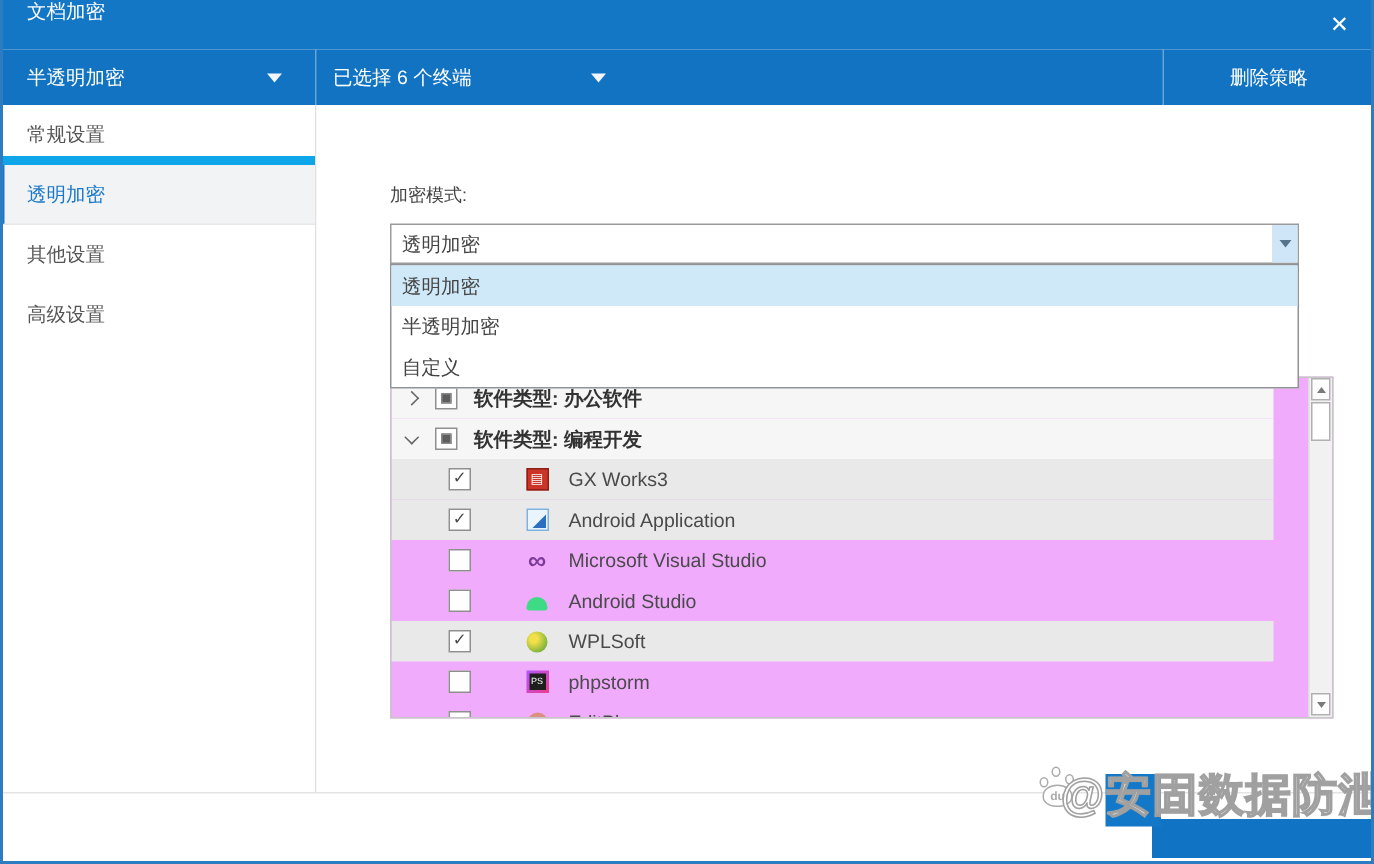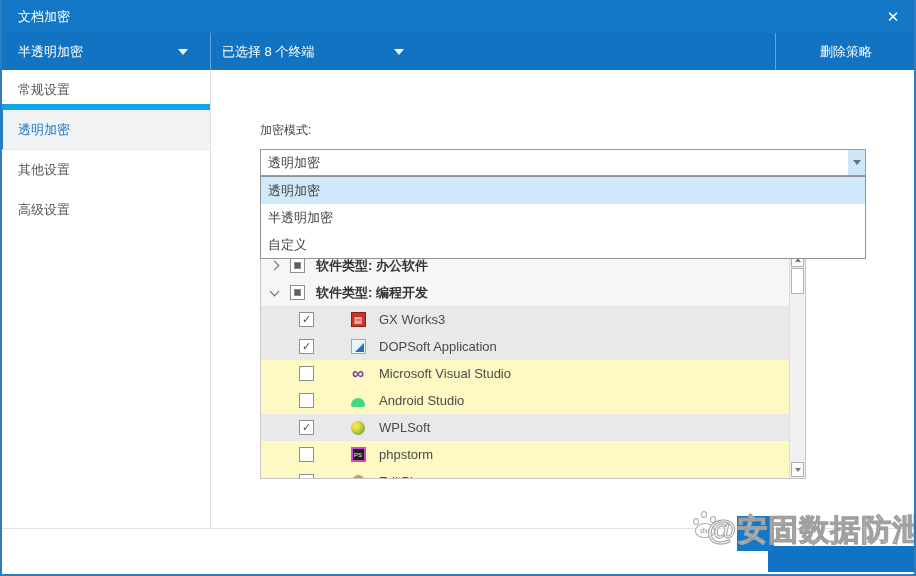--- a/index.html
+++ b/index.html
@@ -5,21 +5,21 @@
   * { margin:0; padding:0; box-sizing:border-box; }
   html,body { width:916px; height:576px; }
   body { font-family:"Liberation Sans","DejaVu Sans",sans-serif; background:#fff; }
 
   #window { position:relative; width:916px; height:576px; overflow:hidden;
     border-left:2px solid #2b7cc0; border-right:2px solid #2b7cc0; border-bottom:2px solid #2b7cc0;
     background:#fff; }
 
   
   .titlebar { position:absolute; left:-2px; top:0; width:916px; height:33px; background:#1377c6;
-    display:flex; align-items:center; padding:0 18px; color:#fff; font-size:13px; }
+    display:flex; align-items:flex-end; padding:16px 18px; color:#fff; font-size:13px; }
   .close-x { position:absolute; right:12px; top:6px; width:22px; height:22px; color:#fff;
     font-size:15px; text-align:center; line-height:22px; cursor:pointer; }
 
   
   .toolbar { position:absolute; left:-2px; top:33px; width:916px; height:37px; background:#1173c2;
     display:flex; color:#fff; font-size:13px; }
   .tb-sec { position:relative; height:100%; display:flex; align-items:center; }
   .tb-sec.s1 { width:211px; padding-left:18px; border-right:1px solid rgba(255,255,255,.35); }
   .tb-sec.s2 { width:565px; padding-left:11px; border-right:1px solid rgba(255,255,255,.35); }
   .tb-sec.s3 { flex:1; justify-content:center; }
@@ -49,21 +49,21 @@
     display:flex; align-items:center; justify-content:center; }
   .combo-btn .tri { width:0; height:0; border-left:4px solid transparent; border-right:4px solid transparent;
     border-top:5px solid #56748c; }
 
   .drop-list { position:absolute; left:49px; top:106px; width:606px; background:#fff;
     border:1px solid #8f9396; z-index:20; }
   .drop-item { height:27px; line-height:27px; padding-left:7px; font-size:13px; color:#444; cursor:pointer; }
   .drop-item.hl { background:#cfe9f9; }
 
   
-  .tree { position:absolute; left:49px; top:181px; width:546px; height:228px; background:#fef9c3;
+  .tree { position:absolute; left:49px; top:181px; width:629px; height:228px; background:#f0abfc;
     border:1px solid #c6c6c6; overflow:hidden; z-index:5; }
   .trow { position:relative; width:588px; height:27px; display:flex; align-items:center; font-size:13px; }
   .trow.group { background:#f6f6f6; color:#333; font-weight:bold; padding-left:10px; }
   .trow.app { color:#4a4a4a; padding-left:38px; }
   .trow.checkedrow { background:#e9e9e9; }
   .chev { width:7px; height:7px; border-right:1.6px solid #666; border-bottom:1.6px solid #666;
     margin-right:12px; flex:none; }
   .chev.collapsed { transform:rotate(-45deg); }
   .chev.expanded  { transform:rotate(45deg); margin-top:-3px; }
   .cbox { width:15px; height:15px; background:#fff; border:1px solid #8f8f8f; flex:none;
@@ -134,21 +134,21 @@
     <span>文档加密</span>
     <span class="close-x">✕</span>
   </div>
 
   <div class="toolbar">
     <div class="tb-sec s1">
       <span>半透明加密</span>
       <span class="tri-down"></span>
     </div>
     <div class="tb-sec s2">
-      <span>已选择 8 个终端</span>
+      <span>已选择 6 个终端</span>
       <span class="tri-down"></span>
     </div>
     <div class="tb-sec s3">
       <span>删除策略</span>
     </div>
   </div>
 
   <div class="sidebar">
     <div class="side-item first">常规设置</div>
     <div class="side-item selected">透明加密</div>
@@ -202,21 +202,21 @@
 
       <div class="trow app checkedrow">
         <span class="cbox">
           <span class="mark">✓</span>
           </span>
         <span class="appicon">
           <span class="ic-dop">
               <span class="corner"></span>
             </span>
           </span>
-        <span>DOPSoft Application</span>
+        <span>Android Application</span>
       </div>
 
       <div class="trow app">
         <span class="cbox"></span>
         <span class="appicon">
           <span class="ic-vs">∞</span>
           </span>
         <span>Microsoft Visual Studio</span>
       </div>
 

